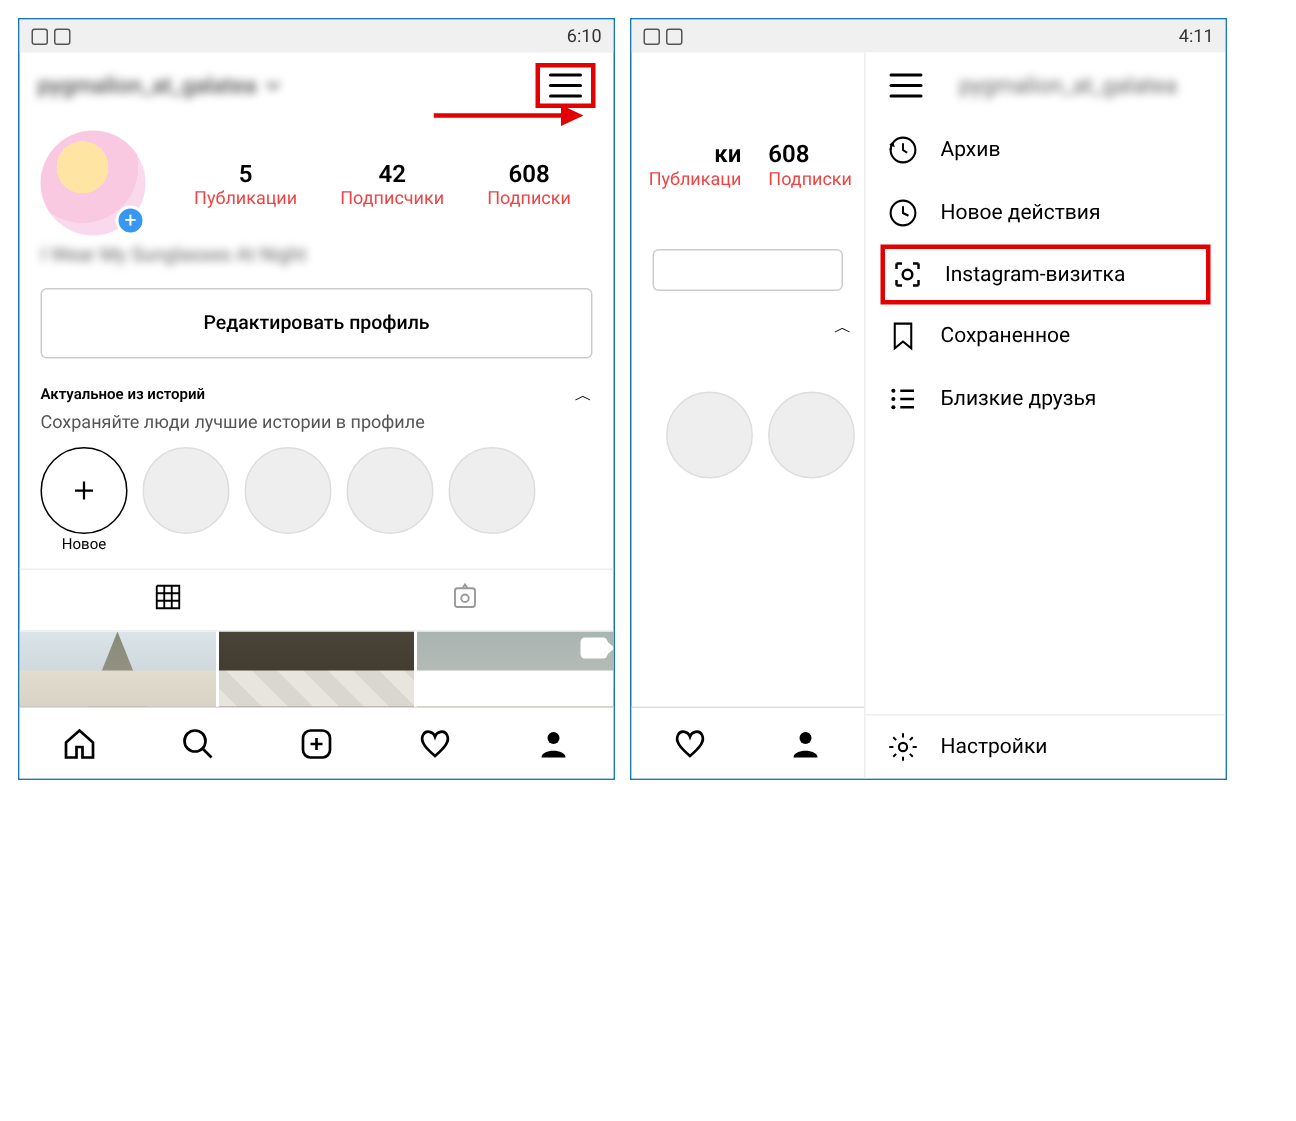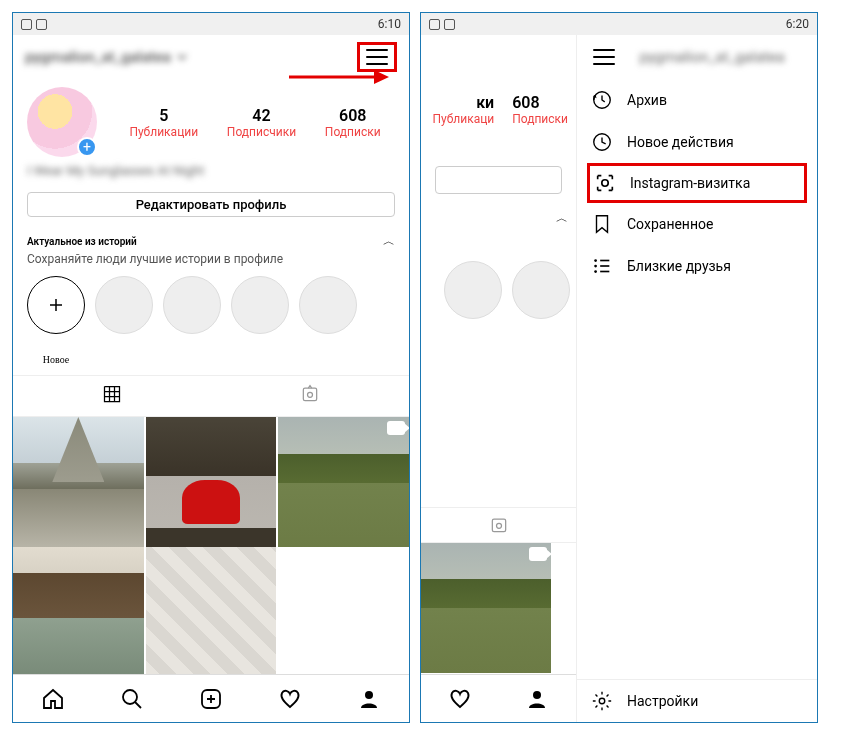--- a/index.html
+++ b/index.html
@@ -1,44 +1,44 @@
 <!DOCTYPE html>
 <html><head>
 <meta charset="utf-8">
 <style>
 * { box-sizing: border-box; margin: 0; padding: 0; font-family: -apple-system, BlinkMacSystemFont, "Segoe UI", Roboto, Arial, sans-serif; }
 body { background: #fff; display: flex; gap: 10px; padding: 12px; }
-.phone { width: 398px; height: 711px; border: 1px solid #1b78b3; background: #fff; display: flex; flex-direction: column; position: relative; overflow: hidden; }
+.phone { width: 398px; height: 508px; border: 1px solid #1b78b3; background: #fff; display: flex; flex-direction: column; position: relative; overflow: hidden; }
 .status-bar { height: 22px; background: #f0f0f0; display: flex; justify-content: space-between; align-items: center; padding: 0 8px; font-size: 11px; color: #333; }
 .status-left { display: flex; gap: 4px; align-items: center; }
 .status-icon { width: 11px; height: 11px; border: 1px solid #555; border-radius: 2px; }
 .status-time { font-size: 12px; }
 .profile-header { display: flex; justify-content: space-between; align-items: center; padding: 8px 12px; height: 44px; }
 .username-btn { display: flex; align-items: center; gap: 6px; font-size: 15px; font-weight: 500; color: #555; filter: blur(3px); }
 .hamburger { cursor: pointer; padding: 4px; }
 .hamburger-lines { width: 22px; height: 16px; display: flex; flex-direction: column; justify-content: space-between; }
 .hamburger-lines span { display: block; height: 2px; background: #000; border-radius: 1px; }
 .red-box-ham { border: 3px solid #e30000; padding: 4px 6px; }
 .arrow-red { position: absolute; top: 54px; left: 276px; }
 .profile-info { display: flex; align-items: center; padding: 8px 14px 0 14px; gap: 18px; }
 .avatar { width: 70px; height: 70px; border-radius: 50%; background: radial-gradient(circle at 40% 35%, #ffe4a3 28%, #f8c9e0 28%, #f8c9e0 60%, #fbd9ec 60%); position: relative; flex-shrink: 0; }
 .avatar-badge { position: absolute; bottom: 0; right: 0; width: 20px; height: 20px; border-radius: 50%; background: #3897f0; border: 2px solid #fff; display: flex; align-items: center; justify-content: center; color: #fff; font-size: 14px; }
 .stats { flex: 1; display: flex; justify-content: space-around; text-align: center; }
 .stat .num { font-size: 16px; font-weight: 600; }
 .stat .lbl { font-size: 12px; color: #ef4444; }
 .bio { padding: 6px 14px 4px 14px; font-size: 13px; color: #666; filter: blur(3px); }
-.edit-btn { margin: 10px 14px; padding: 4px; border: 1px solid #ccc; border-radius: 4px; text-align: center; font-size: 13px; font-weight: 500; background: #fff; cursor: pointer; }
+.edit-btn { margin: 10px 14px; padding: 15px; border: 1px solid #ccc; border-radius: 4px; text-align: center; font-size: 13px; font-weight: 500; background: #fff; cursor: pointer; }
 .highlights-head { display: flex; justify-content: space-between; align-items: center; padding: 6px 14px 2px 14px; }
 .highlights-title { font-size: 10px; font-weight: 600; }
 .highlights-sub { font-size: 12px; color: #555; padding: 0 14px 6px 14px; }
 .chev { font-size: 12px; }
 .highlights-row { display: flex; gap: 10px; padding: 4px 14px 6px 14px; }
 .hl-circle { width: 58px; height: 58px; border-radius: 50%; background: #eee; border: 1px solid #ddd; display: flex; align-items: center; justify-content: center; flex-shrink: 0; }
 .hl-new { background: #fff; border: 1px solid #000; }
-.hl-label { font-size: 10px; text-align: right; margin-top: 20px; font-family: Liberation Serif, serif; }
+.hl-label { font-size: 10px; text-align: right; margin-top: 2px; }
 .hl-item { display: flex; flex-direction: column; align-items: center; }
 .tabs-row { display: flex; border-top: 1px solid #eee; border-bottom: 1px solid #eee; margin-top: 4px; }
 .tab { flex: 1; text-align: center; padding: 8px; cursor: pointer; }
 .grid-icon { width: 20px; height: 20px; display: inline-block; }
 .photo-grid { display: grid; grid-template-columns: 1fr 1fr 1fr; gap: 2px; flex: 1; overflow: hidden; }
 .photo { aspect-ratio: 1; position: relative; overflow: hidden; }
 .photo-building { background: linear-gradient(to bottom, #dbe4e8 0%, #c5d0d6 35%, #9fa296 35%, #6e6e5d 55%, #898776 55%, #b8b5a8 100%); }
 .photo-building::before { content:""; position:absolute; left:30%; top:0; width:40%; height:50%; background: linear-gradient(#8a8a7a,#9d9c8e); clip-path: polygon(50% 0, 100% 100%, 0 100%); }
 .photo-scooter { background: linear-gradient(to bottom, #4a4438 0%, #3a3328 45%, #b5b1ab 45%, #bab6af 85%, #3b352a 85%); }
 .photo-scooter::before { content:""; position:absolute; left:28%; top:48%; width:44%; height:34%; background: #cc1111; border-radius: 40% 40% 10% 10%; }
@@ -209,21 +209,21 @@
       </div>
   </div>
 </div>
 
 <div class="phone">
   <div class="status-bar">
     <div class="status-left">
       <span class="status-icon"></span>
       <span class="status-icon"></span>
     </div>
-    <span class="status-time">6:20</span>
+    <span class="status-time">4:11</span>
   </div>
 
   <div class="left-sliver">
     <div class="stats-sliver">
       <div class="stat" style="text-align:right">
         <div class="num">ки</div>
         <div class="lbl">Публикаци</div>
       </div>
       <div class="stat">
         <div class="num">608</div>

